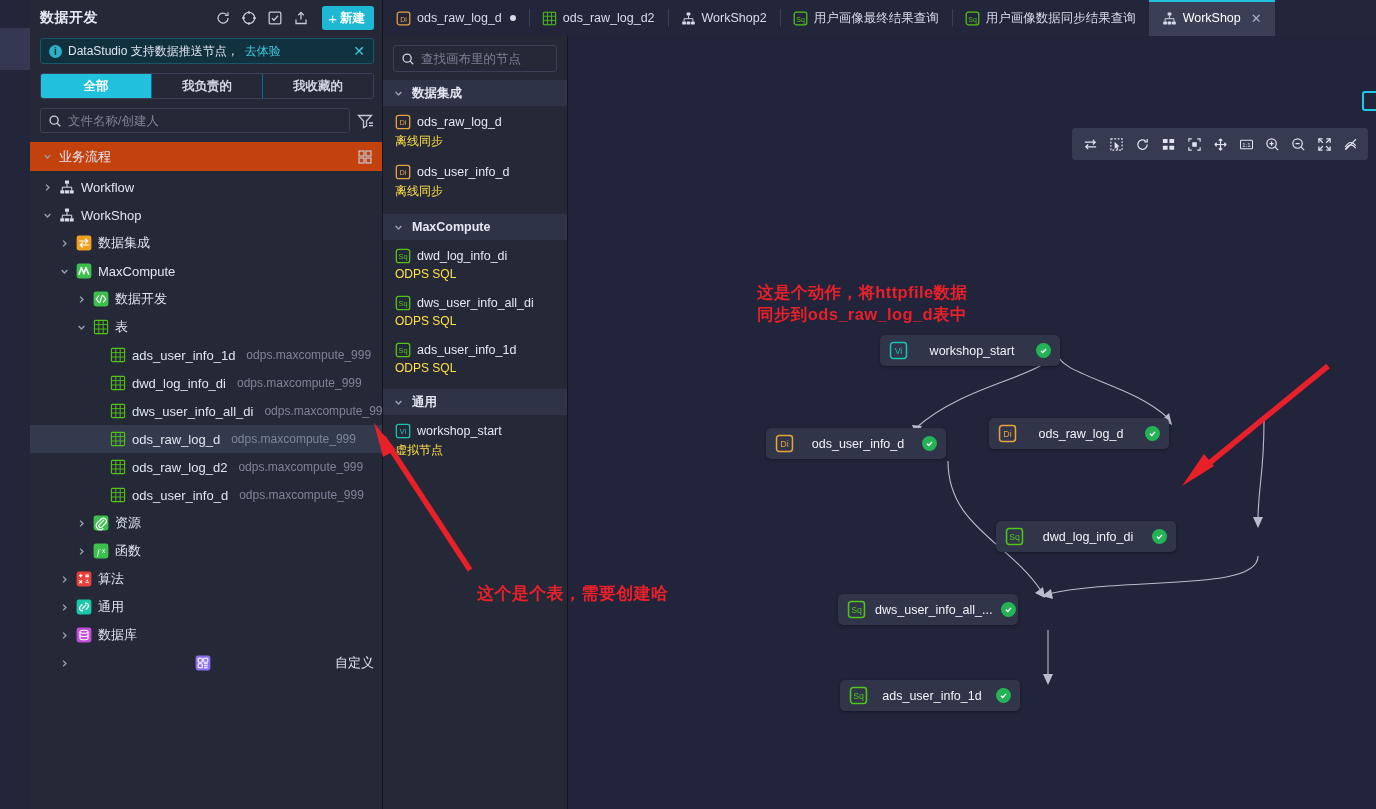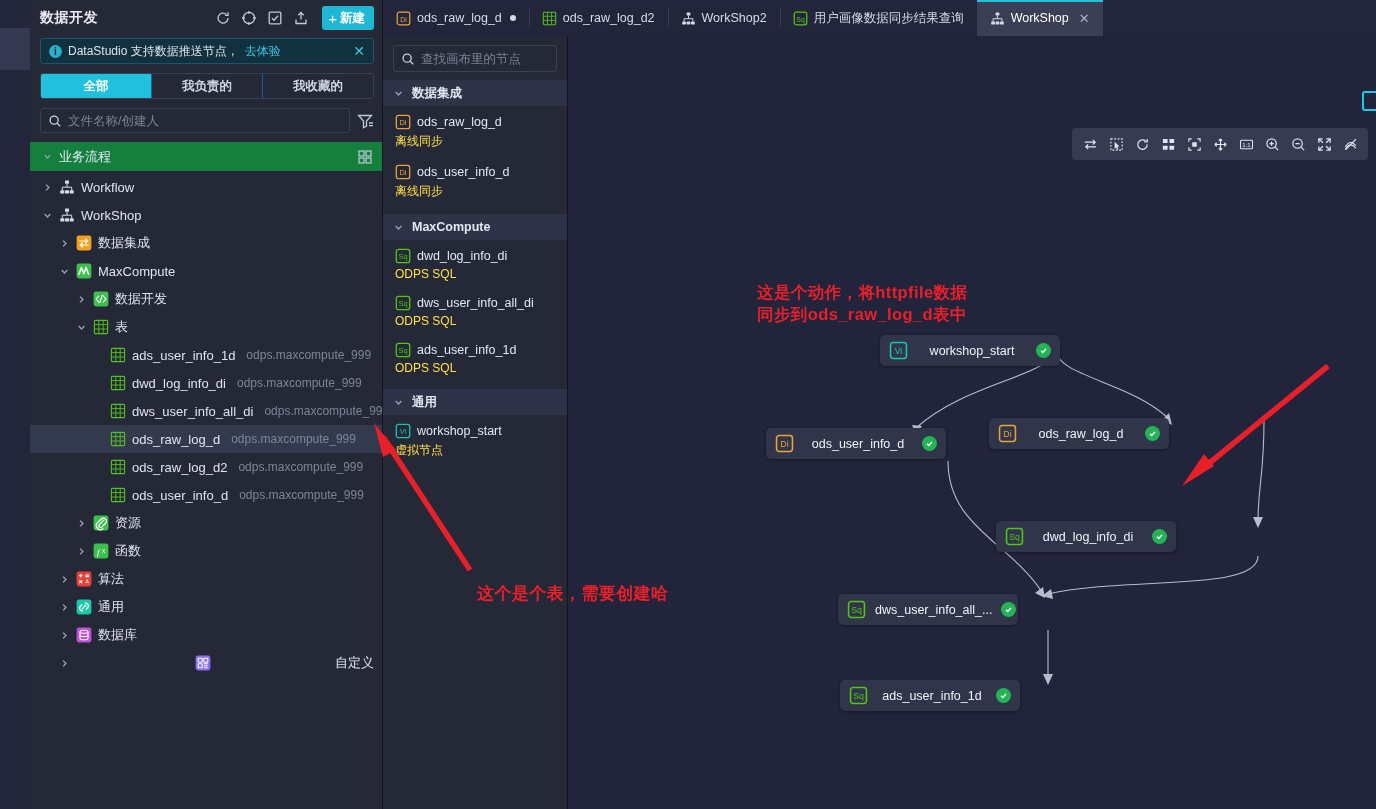--- a/index.html
+++ b/index.html
@@ -73,21 +73,21 @@
     display: flex; align-items: center; padding: 0 7px; gap: 6px; background: #252836;
   }
   .searchbox input {
     background: transparent; border: none; outline: none; color: #bef264;
     font-size: 12.5px; font-family: inherit; width: 100%;
   }
   .searchbox input::placeholder { color: #7b8296; }
   .filter-ic { width: 18px; height: 18px; color: #c3c9d8; cursor: pointer; }
 
   .grp-header {
-    margin-top: 9px; height: 29px; background: #15803d;
+    margin-top: 9px; height: 29px; background: #c2410c;
     display: flex; align-items: center; padding: 0 10px 0 12px; gap: 6px;
     font-size: 13px; color: #e2e7f2;
   }
   .grp-header .ttl { flex: 1; }
   .grid-ic { width: 14px; height: 14px; color: #c3c9d8; cursor: pointer; }
 
   .tree { flex: 1; overflow: hidden; padding-top: 2px; background: #252836;}
   .node {
     height: 28px; display: flex; align-items: center; gap: 6px;
     font-size: 13px; color: #dfe4ef; cursor: pointer; white-space: nowrap;
@@ -580,20 +580,29 @@
           </span>
           <span>WorkShop2</span>
         </div>
         <div class="tab">
           <span class="ti">
             <svg viewBox="0 0 16 16" style="width:15px;height:15px">
               <rect x="1.3" y="1.3" width="13.4" height="13.4" rx="2.2" fill="none" stroke="#52c41a" stroke-width="1.3"></rect>
                  <text x="8" y="11.2" font-size="7.4" fill="#52c41a" text-anchor="middle" font-family="Liberation Sans">Sq</text>
             </svg>
           </span>
+          <span>用户画像最终结果查询</span>
+        </div>
+        <div class="tab">
+          <span class="ti">
+            <svg viewBox="0 0 16 16" style="width:15px;height:15px">
+              <rect x="1.3" y="1.3" width="13.4" height="13.4" rx="2.2" fill="none" stroke="#52c41a" stroke-width="1.3"></rect>
+                 <text x="8" y="11.2" font-size="7.4" fill="#52c41a" text-anchor="middle" font-family="Liberation Sans">Sq</text>
+            </svg>
+          </span>
           <span>用户画像数据同步结果查询</span>
         </div>
         <div class="tab active">
           <span class="ti">
             <svg viewBox="0 0 16 16" style="width:15px;height:15px">
               <g fill="#d7dcea">
                 <rect x="6" y="1.6" width="4" height="3.2" rx=".5"></rect>
                  <rect x="1.3" y="11.2" width="4" height="3.2" rx=".5"></rect>
                  <rect x="6" y="11.2" width="4" height="3.2" rx=".5"></rect>
                  <rect x="10.7" y="11.2" width="4" height="3.2" rx=".5"></rect>

